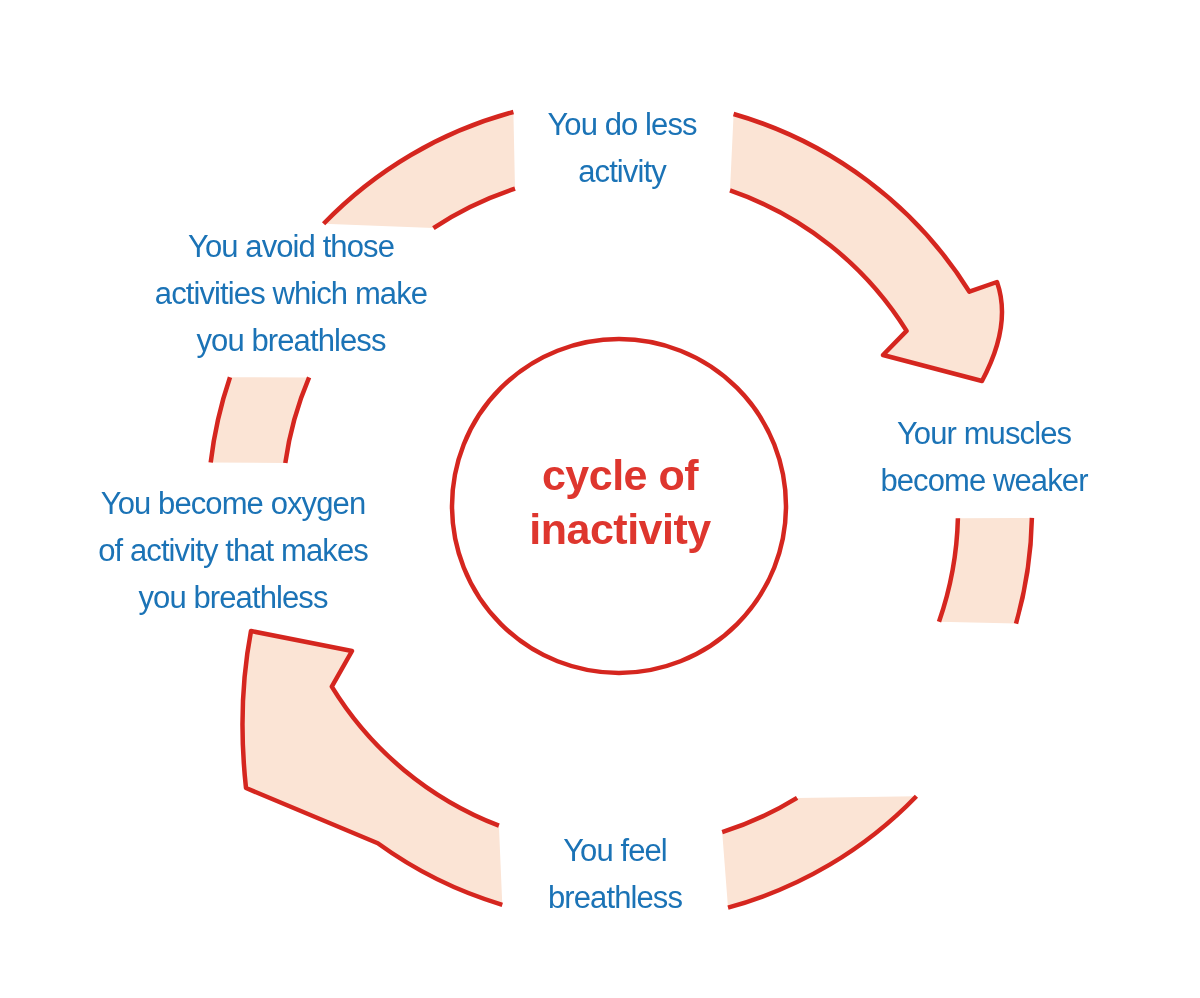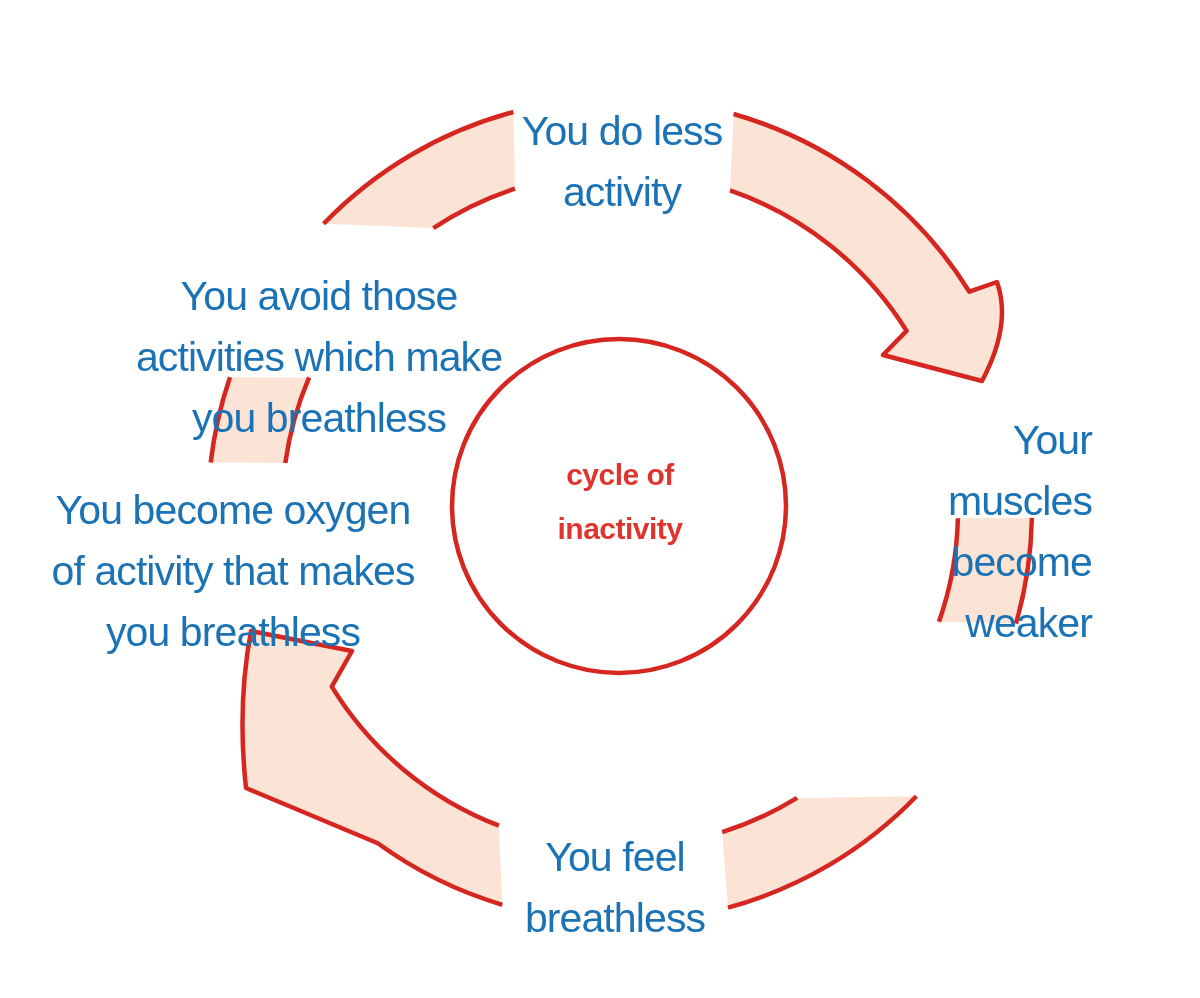--- a/index.html
+++ b/index.html
@@ -21,34 +21,34 @@
     stroke-linejoin: round;
     stroke-linecap: butt;
   }
   .center-circle { fill: none; stroke: var(--outline, #d5261f); stroke-width: 4.5; }
   .node-label {
     position: absolute;
     transform: translateX(-50%);
     text-align: center;
     white-space: pre-line;
     color: var(--node-text, #1b73b6);
-    font-size: 41px;
-    line-height: 61px;
+    font-size: 31px;
+    line-height: 47px;
     letter-spacing: -0.9px;
   }
   .center-label {
     position: absolute;
     left: 620px;
     top: 448px;
     transform: translateX(-50%);
     text-align: center;
     white-space: pre-line;
     color: var(--center-text, #de362e);
     font-weight: bold;
-    font-size: 30px;
+    font-size: 43px;
     line-height: 54px;
     letter-spacing: -0.5px;
   }
 </style>
 </head>
 <body>
 
 <div class="canvas">
 
   <svg width="1200" height="998" viewBox="0 0 1200 998">
@@ -75,30 +75,30 @@
     <g id="seg-left">
         <path d="M210.7 462.6 A412 412 0 0 1 230.0 377.2 L309.1 377.4 A338 338 0 0 0 285.3 463.0 Z" class="band-fill"></path>
         <path d="M210.7 462.6 A412 412 0 0 1 230.0 377.2 M309.1 377.4 A338 338 0 0 0 285.3 463.0" class="band-stroke"></path>
       </g>
     <circle class="center-circle" cx="619" cy="506" r="167"></circle>
   </svg>
 
   <div class="node-label" style="left:622px; top:101px;">You do less
 activity</div>
 
-  <div class="node-label" style="left:984px; top:410px;text-align:right;">Your muscles
+  <div class="node-label" style="left:984px; top:410px;">Your muscles
 become weaker</div>
 
 
   <div class="node-label" style="left:615px; top:827px;">You feel
 breathless</div>
 
   <div class="node-label" style="left:233px; top:480px;">You become oxygen
 of activity that makes
 you breathless</div>
 
-  <div class="node-label" style="left:319px; top:223px;margin-top:43px;">You avoid those
+  <div class="node-label" style="left:291px; top:223px;">You avoid those
 activities which make
 you breathless</div>
 
   <div class="center-label">cycle of
 inactivity</div>
 </div>
 
 </body></html>

